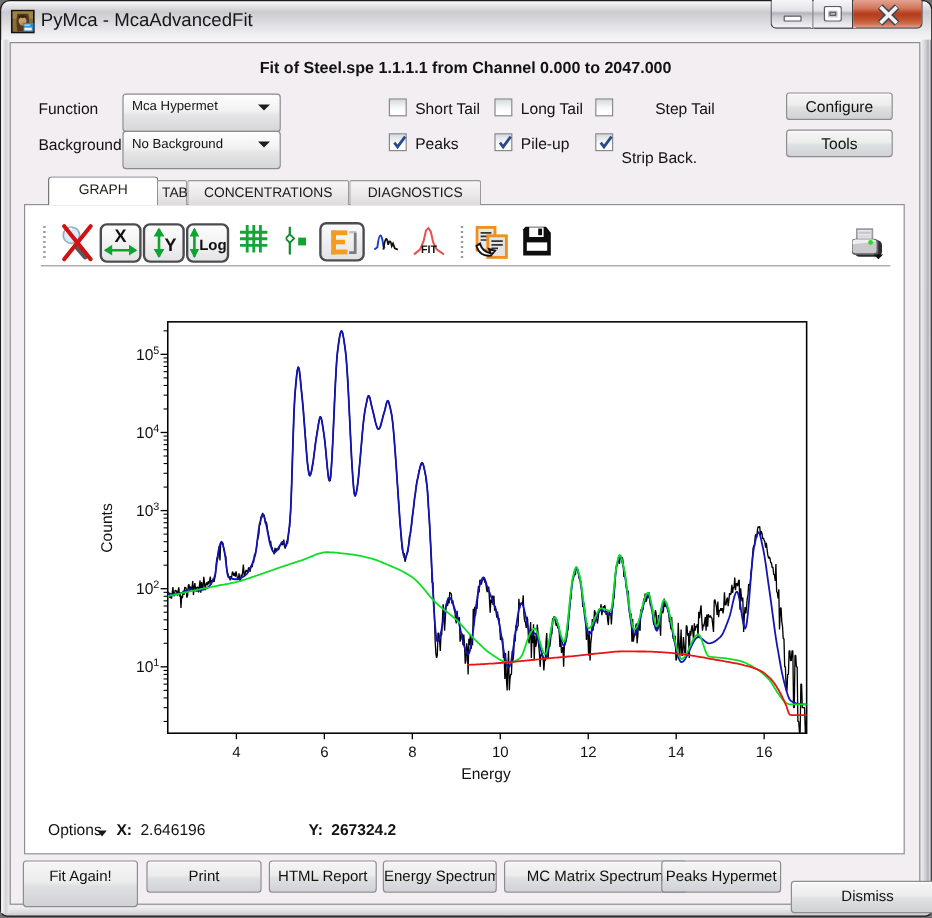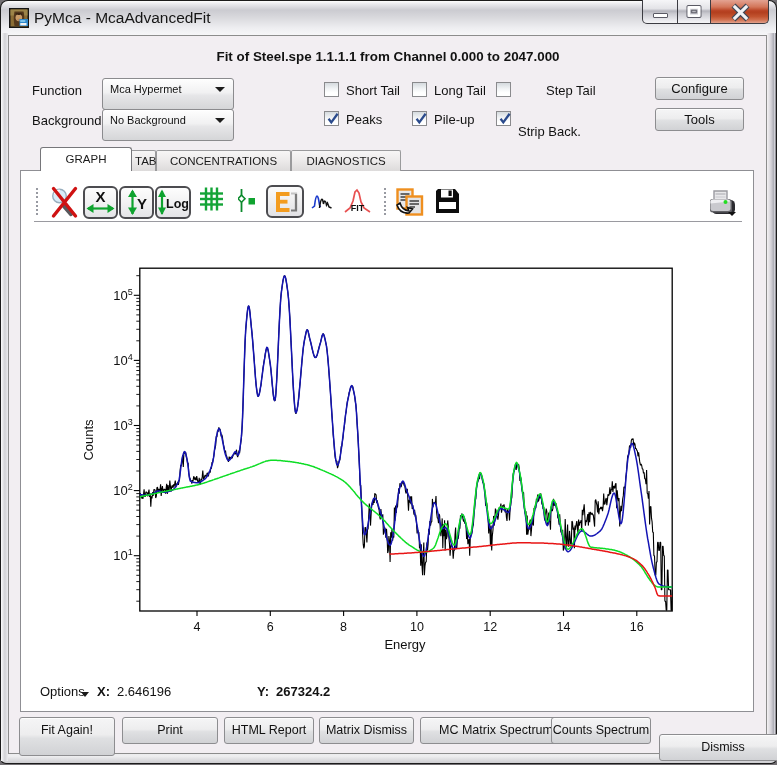--- a/index.html
+++ b/index.html
@@ -305,17 +305,17 @@
   <div class="lbl" style="left:40px; top:684px;">Options</div>
   <div class="abs" style="left:81px; top:692px; width:0; height:0; border-left:4px solid transparent; border-right:4px solid transparent; border-top:5px solid #1a1a1a;"></div>
   <div class="lbl bold" style="left:97px; top:684px;">X:</div>
   <div class="lbl" style="left:117px; top:684px;">2.646196</div>
   <div class="lbl bold" style="left:257px; top:684px;">Y:</div>
   <div class="lbl" style="left:276px; top:684px;font-weight:bold;">267324.2</div>
 
   <div class="btn" style="left:8px; top:717px; width:96px; height:39px; line-height:25px; font-size:12.5px;margin-left:11px;">Fit Again!</div>
   <div class="btn" style="left:122px; top:717px; width:96px; height:27px; line-height:25px; font-size:12.5px;">Print</div>
   <div class="btn" style="left:224px; top:717px; width:90px; height:27px; line-height:25px; font-size:12.5px;">HTML Report</div>
-  <div class="btn" style="left:319px; top:717px; width:95px; height:27px; line-height:25px; font-size:12.5px;">Matrix Dismiss</div>
+  <div class="btn" style="left:319px; top:717px; width:95px; height:27px; line-height:25px; font-size:12.5px;">Energy Spectrum</div>
   <div class="btn" style="left:420px; top:717px; width:152px; height:27px; line-height:25px; font-size:12.5px;">MC Matrix Spectrum</div>
-  <div class="btn" style="left:551px; top:717px; width:100px; height:27px; line-height:25px; font-size:12.5px;">Counts Spectrum</div>
+  <div class="btn" style="left:551px; top:717px; width:100px; height:27px; line-height:25px; font-size:12.5px;">Peaks Hypermet</div>
   <div class="btn" style="left:659px; top:717px; width:128px; height:27px; line-height:25px; font-size:12.5px;margin-top:17px;">Dismiss</div>
 </div>
 
 </body></html>

